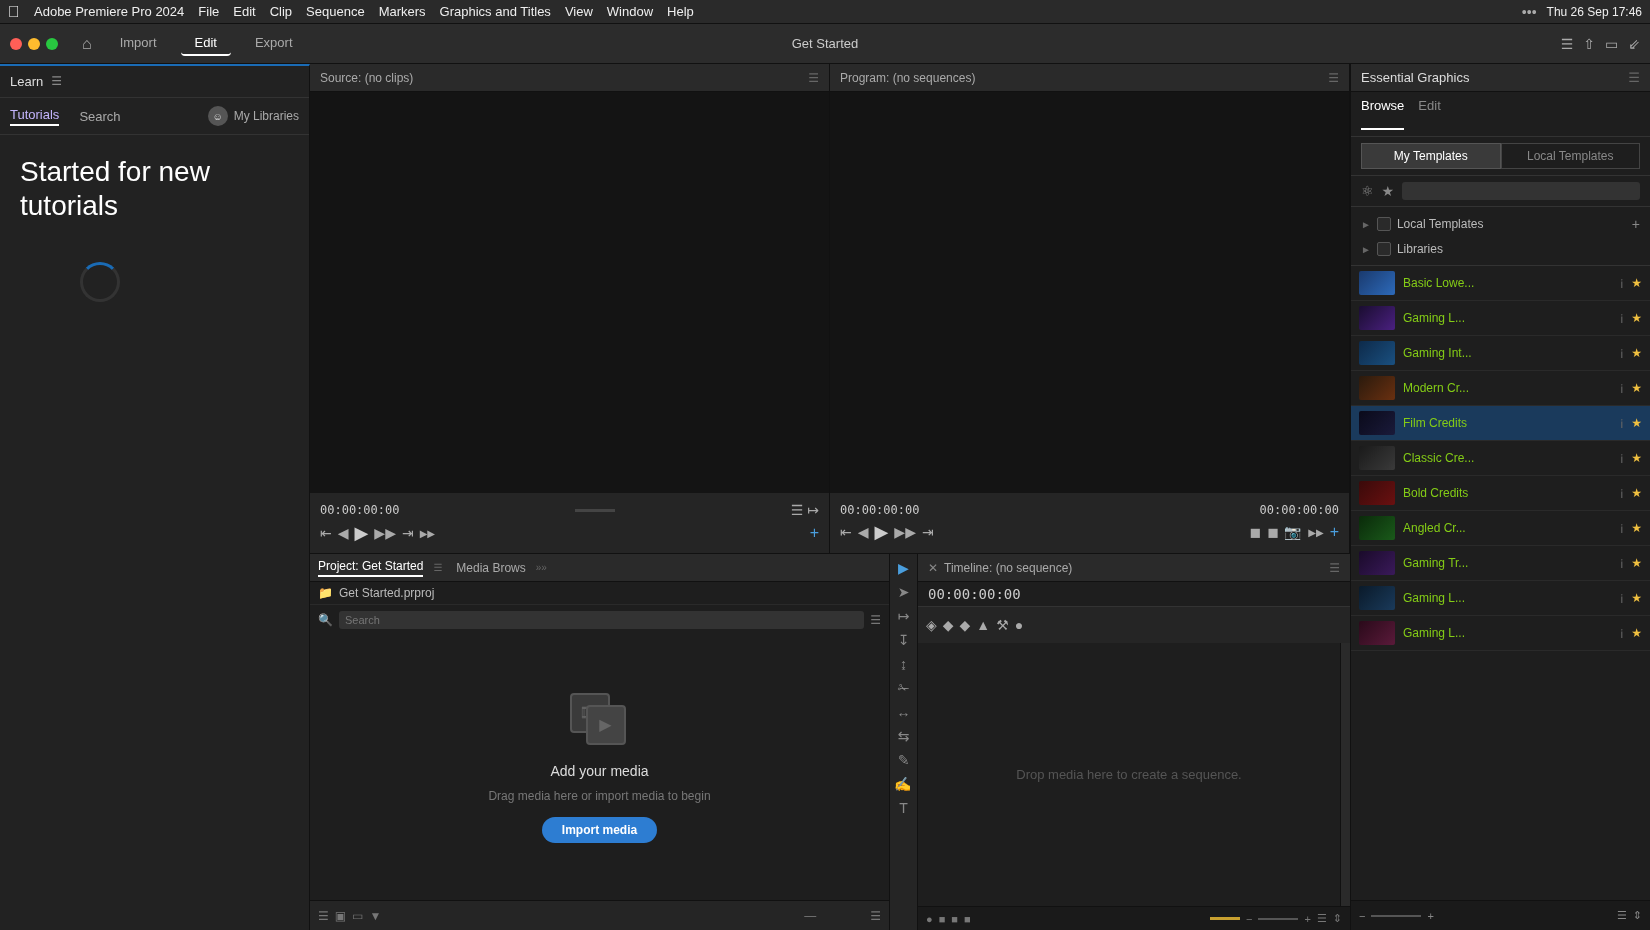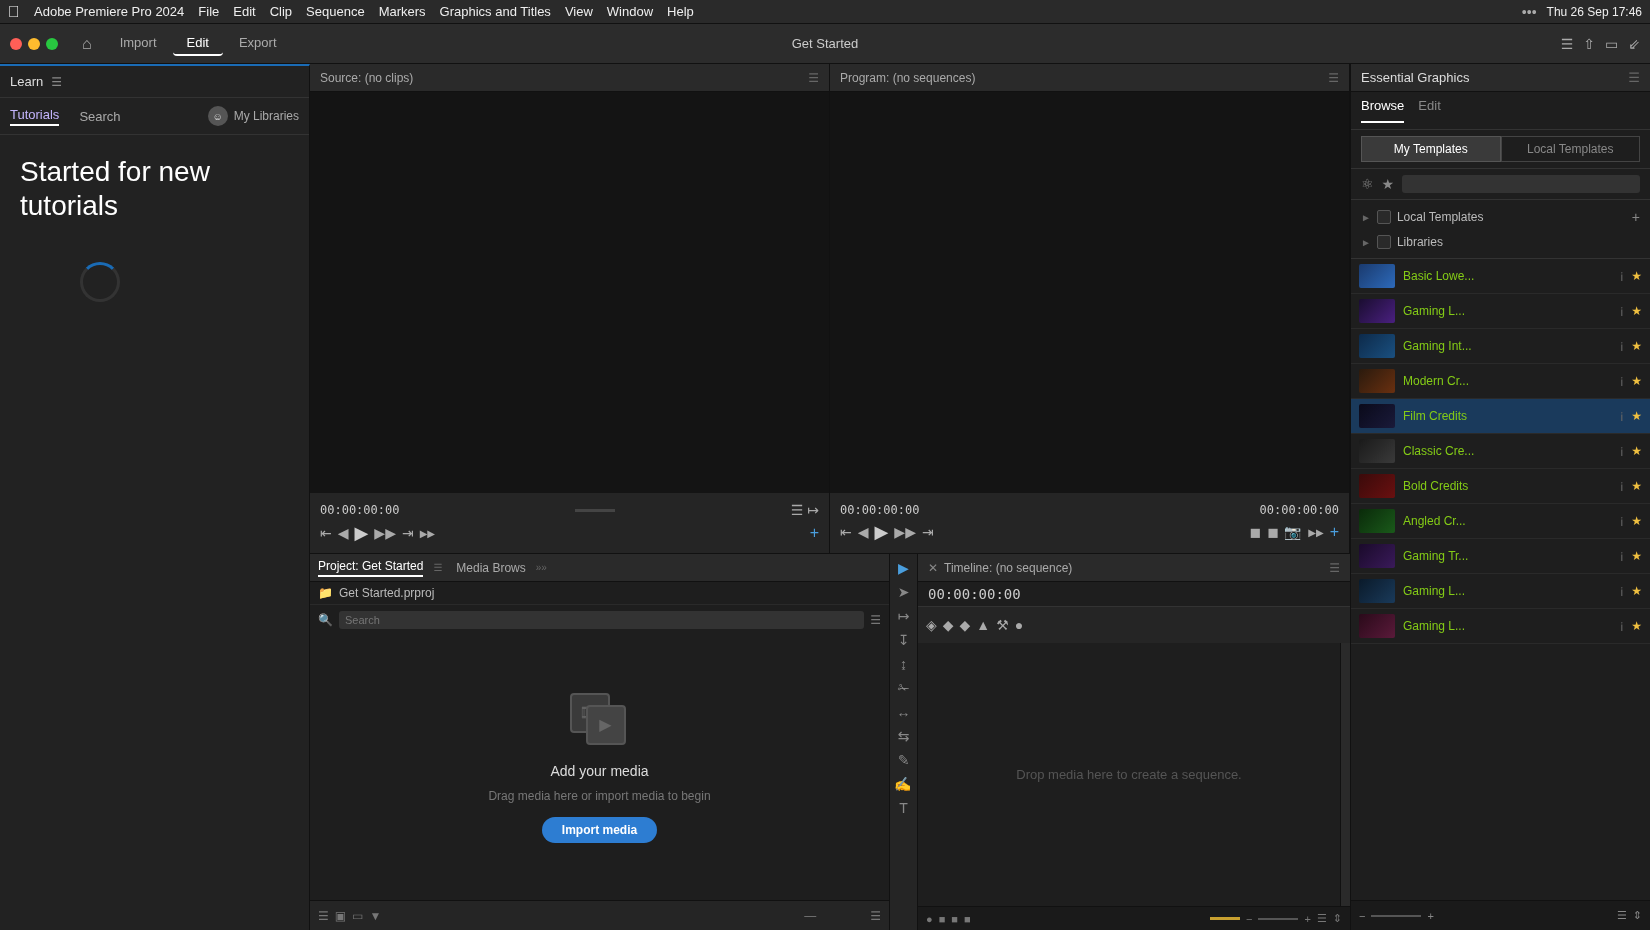--- a/index.html
+++ b/index.html
@@ -48,21 +48,21 @@
       align-items: center;
       gap: 8px;
     }
     .traffic-lights { display: flex; gap: 6px; }
     .tl { width: 12px; height: 12px; border-radius: 50%; cursor: pointer; }
     .tl-red { background: #ff5f57; }
     .tl-yellow { background: #febc2e; }
     .tl-green { background: #28c840; }
     .titlebar-nav { display: flex; gap: 6px; margin-left: 10px; }
     .nav-icon { color: #aaa; font-size: 16px; cursor: pointer; padding: 2px 6px; }
-    .nav-tabs { display: flex; gap: 2px; }
+    .nav-tabs { display: flex; gap: 10px; }
     .nav-tab {
       padding: 4px 14px;
       font-size: 13px;
       color: #aaa;
       cursor: pointer;
       border-radius: 4px;
     }
     .nav-tab.active { color: #fff; border-bottom: 2px solid #fff; }
     .titlebar-title { font-size: 13px; color: #ccc; }
     .titlebar-right {
@@ -84,21 +84,20 @@
     .learn-panel {
       width: 310px;
       background: #222;
       border-right: 1px solid #111;
       display: flex;
       flex-direction: column;
       border-top: 2px solid #1a6bb5;
     }
     .learn-header {
       display: flex;
-      align-items: center;
       padding: 8px 10px;
       gap: 8px;
       border-bottom: 1px solid #333;
     }
     .learn-title { font-size: 13px; color: #ddd; }
     .learn-menu-icon { color: #888; cursor: pointer; }
     .learn-tabs {
       display: flex;
       align-items: center;
       padding: 8px 10px;
@@ -415,21 +414,21 @@
     .eg-tabs {
       display: flex;
       padding: 6px 10px;
       gap: 14px;
       border-bottom: 1px solid #333;
     }
     .eg-tab {
       font-size: 13px;
       color: #888;
       cursor: pointer;
-      padding-bottom: 8px;
+      padding-bottom: 15px;
     }
     .eg-tab.active {
       color: #fff;
       border-bottom: 2px solid #fff;
     }
     .eg-subtabs {
       display: flex;
       gap: 0;
       padding: 6px 10px;
       border-bottom: 1px solid #333;

